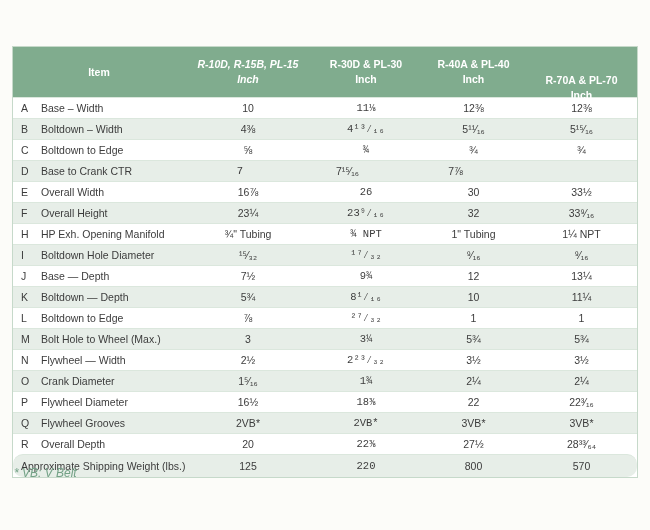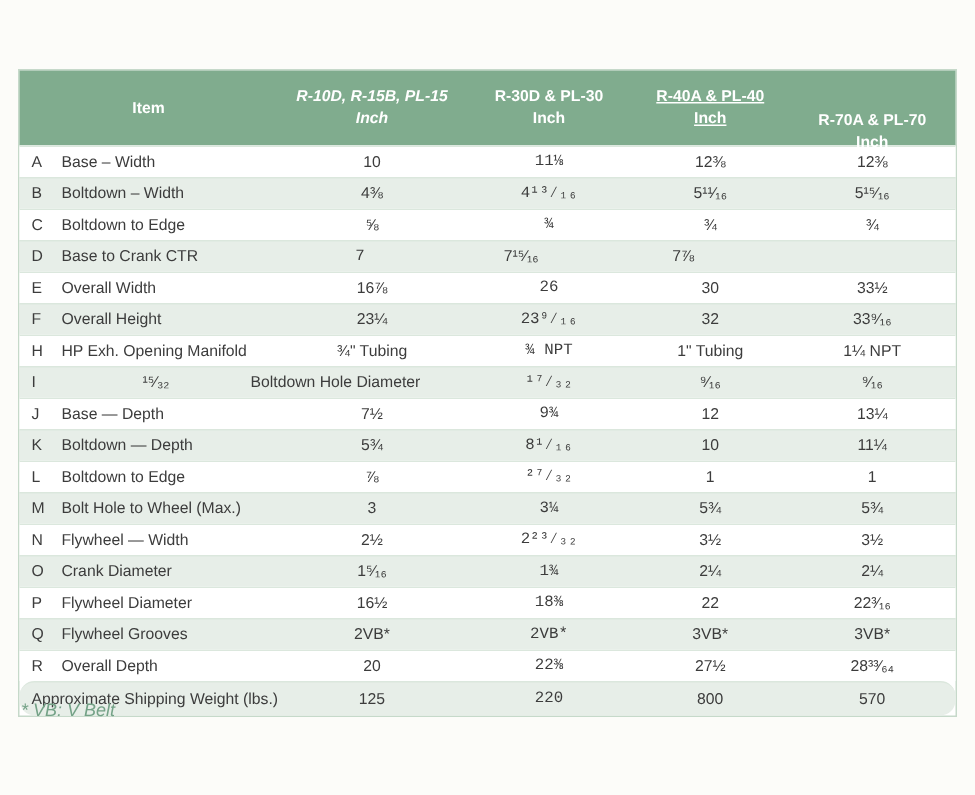--- a/index.html
+++ b/index.html
@@ -35,21 +35,21 @@
   .hcell {
     box-sizing: border-box;
     text-align: center;
     font-size: 10.5px;
     font-weight: bold;
     line-height: 1.4;
   }
   .hc-item  { width: 172px; }
   .hc-v0    { width: 126px; font-style: italic; }
   .hc-v1    { width: 110px; }
-  .hc-v2    { width: 105px; text-decoration: underline; }
+  .hc-v2    { width: 105px; }
   .hc-v3    { width: 111px; margin-top: 32px; }
   
   .row {
     display: flex;
     align-items: center;
     height: 20px;
     border-top: 1px solid #dbe7dd;
     background: #ffffff;
   }
   .row.alt { background: #e7eee8; }
@@ -168,22 +168,22 @@
         <div class="row">
     <div class="cell c-key">H</div>
     <div class="cell c-item">HP Exh. Opening Manifold</div>
     <div class="cell c-v0">¾" Tubing</div>
     <div class="cell c-v1">¾ NPT</div>
     <div class="cell c-v2">1" Tubing</div>
     <div class="cell c-v3">1¼ NPT</div>
   </div>
         <div class="row alt">
     <div class="cell c-key">I</div>
+    <div class="cell c-item">Boltdown Hole Diameter</div>
     <div class="cell c-v0">¹⁵⁄₃₂</div>
-    <div class="cell c-item">Boltdown Hole Diameter</div>
     <div class="cell c-v1">¹⁷⁄₃₂</div>
     <div class="cell c-v2">⁹⁄₁₆</div>
     <div class="cell c-v3">⁹⁄₁₆</div>
   </div>
         <div class="row">
     <div class="cell c-key">J</div>
     <div class="cell c-item">Base — Depth</div>
     <div class="cell c-v0">7½</div>
     <div class="cell c-v1">9¾</div>
     <div class="cell c-v2">12</div>

